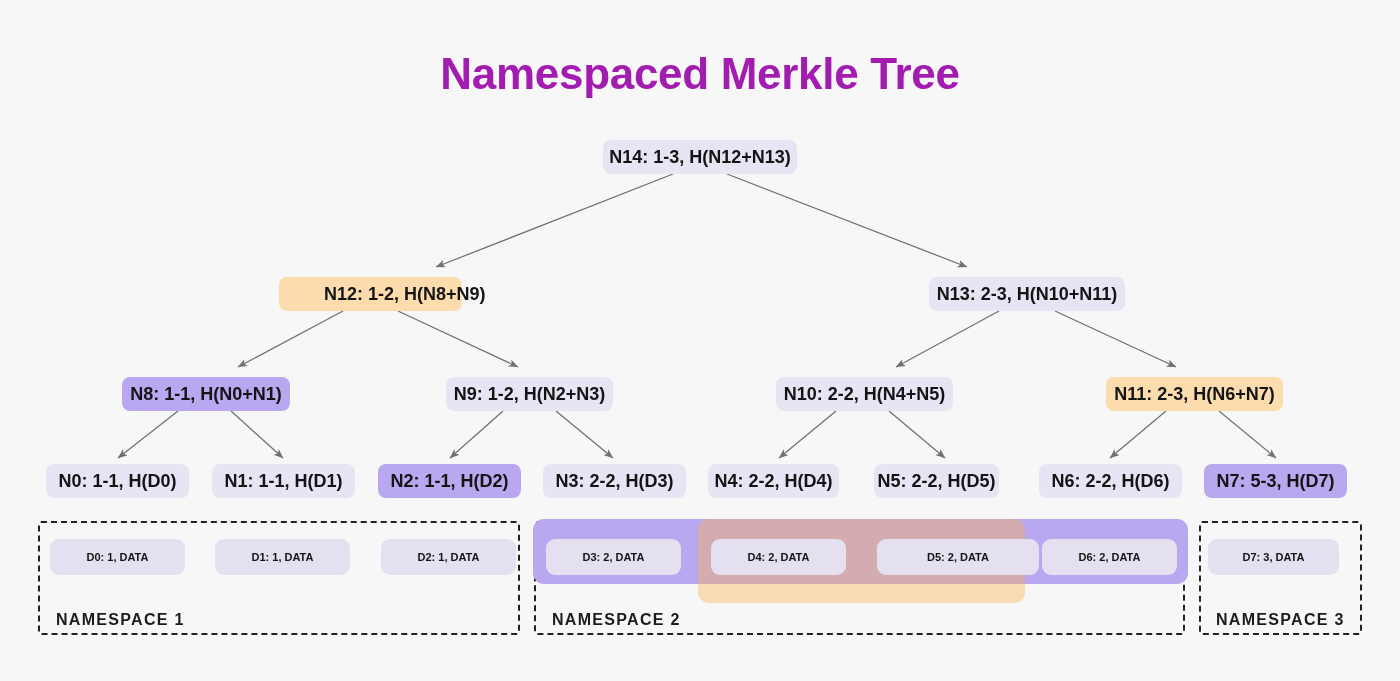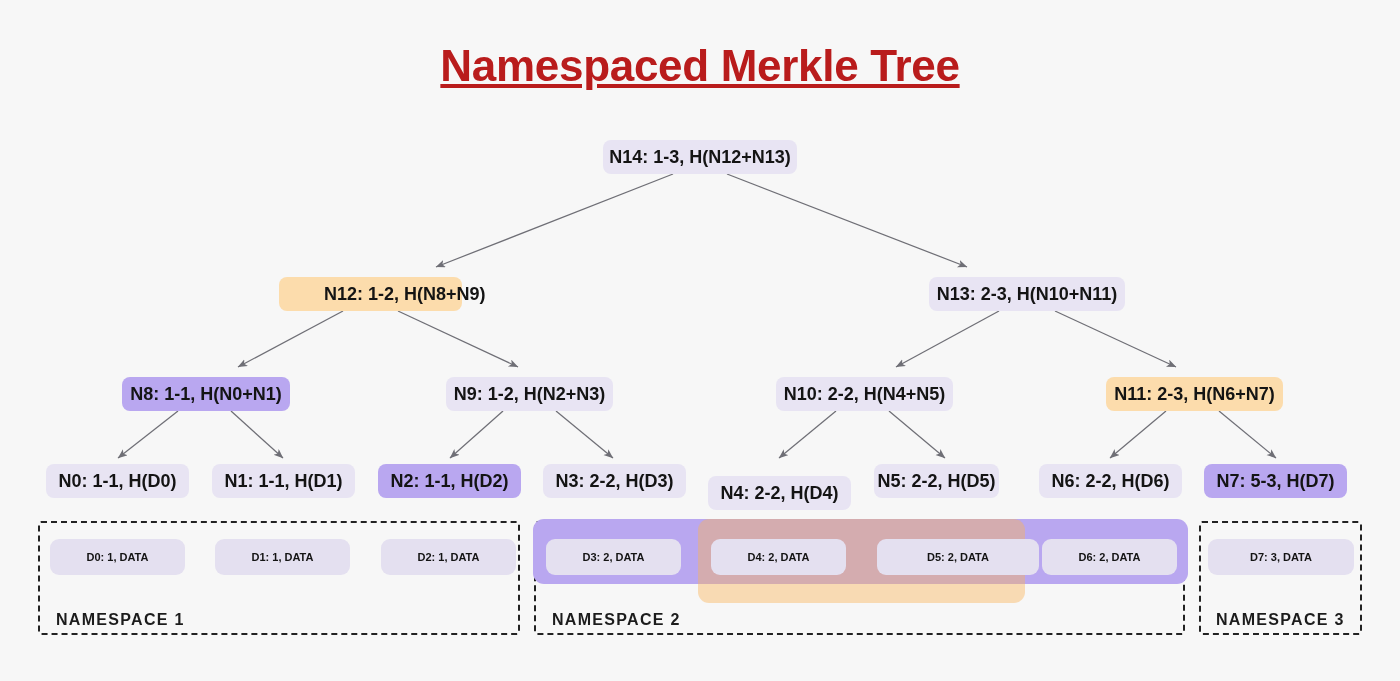--- a/index.html
+++ b/index.html
@@ -18,29 +18,28 @@
   #canvas {
     position: relative;
     width: 1400px;
     height: 681px;
   }
 
   
   .title {
     position: absolute;
     left: 0;
-    top: 40px;
+    top: 48px;
     width: 1400px;
     text-align: center;
     font-size: 44px;
     font-weight: 700;
-    color: #b91c1c;
+    color: #a21caf;
     letter-spacing: -0.3px;
     line-height: 1.2;
-    text-decoration: underline;
   }
 
   
   #arrows {
     position: absolute;
     left: 0;
     top: 0;
     width: 1400px;
     height: 681px;
     pointer-events: none;
@@ -159,38 +158,38 @@
 
   <div class="node fill-purple" style="left:122px; top:377px; width:168px;">N8: 1-1, H(N0+N1)</div>
   <div class="node fill-default" style="left:446px; top:377px; width:167px;">N9: 1-2, H(N2+N3)</div>
   <div class="node fill-default" style="left:776px; top:377px; width:177px;">N10: 2-2, H(N4+N5)</div>
   <div class="node fill-orange" style="left:1106px; top:377px; width:177px;">N11: 2-3, H(N6+N7)</div>
 
   <div class="node fill-default" style="left:46px; top:464px; width:143px;">N0: 1-1, H(D0)</div>
   <div class="node fill-default" style="left:212px; top:464px; width:143px;">N1: 1-1, H(D1)</div>
   <div class="node fill-purple" style="left:378px; top:464px; width:143px;">N2: 1-1, H(D2)</div>
   <div class="node fill-default" style="left:543px; top:464px; width:143px;">N3: 2-2, H(D3)</div>
-  <div class="node fill-default" style="left:708px; top:476px; width:143px;">N4: 2-2, H(D4)</div>
+  <div class="node fill-default" style="left:708px; top:464px; width:131px;">N4: 2-2, H(D4)</div>
   <div class="node fill-default" style="left:874px; top:464px; width:125px;">N5: 2-2, H(D5)</div>
   <div class="node fill-default" style="left:1039px; top:464px; width:143px;">N6: 2-2, H(D6)</div>
   <div class="node fill-purple" style="left:1204px; top:464px; width:143px;">N7: 5-3, H(D7)</div>
 
   <div class="ns-box" style="left:38px; top:521px; width:482px; height:114px;"></div>
   <div class="ns-box" style="left:534px; top:521px; width:651px; height:114px;"></div>
   <div class="ns-box" style="left:1199px; top:521px; width:163px; height:114px;"></div>
 
   <div class="band band-purple" style="left:533px; top:519px; width:655px; height:65px;"></div>
   <div class="band band-orange" style="left:698px; top:519px; width:327px; height:84px;"></div>
 
   <div class="chip" style="left:50px; top:539px; width:135px;">D0: 1, DATA</div>
   <div class="chip" style="left:215px; top:539px; width:135px;">D1: 1, DATA</div>
   <div class="chip" style="left:381px; top:539px; width:135px;">D2: 1, DATA</div>
   <div class="chip" style="left:546px; top:539px; width:135px;">D3: 2, DATA</div>
   <div class="chip" style="left:711px; top:539px; width:135px;">D4: 2, DATA</div>
   <div class="chip" style="left:877px; top:539px; width:162px;">D5: 2, DATA</div>
   <div class="chip" style="left:1042px; top:539px; width:135px;">D6: 2, DATA</div>
-  <div class="chip" style="left:1208px; top:539px; width:146px;">D7: 3, DATA</div>
+  <div class="chip" style="left:1208px; top:539px; width:131px;">D7: 3, DATA</div>
 
   <div class="ns-label" style="left:56px; top:611px;">NAMESPACE 1</div>
   <div class="ns-label" style="left:552px; top:611px;">NAMESPACE 2</div>
   <div class="ns-label" style="left:1216px; top:611px;">NAMESPACE 3</div>
 
 </div>
 
 </body></html>

